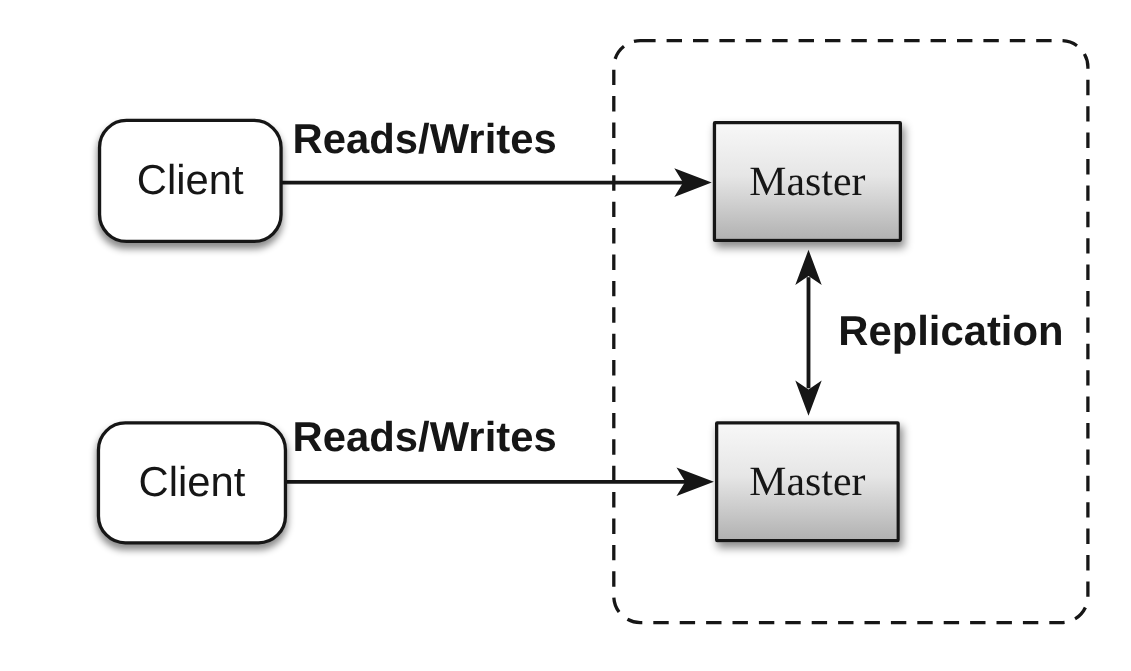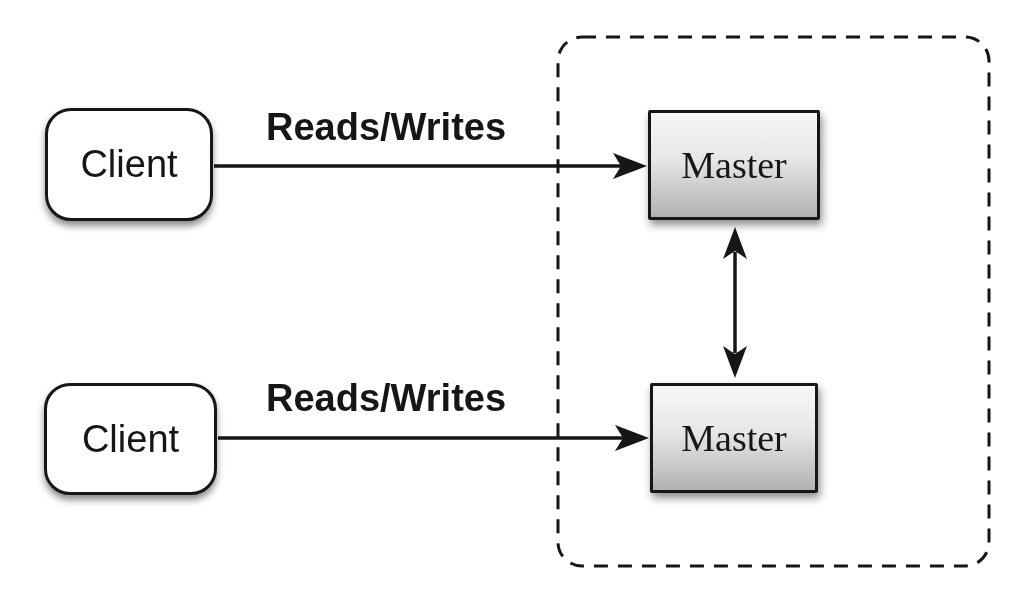--- a/index.html
+++ b/index.html
@@ -28,20 +28,21 @@
     justify-content: center;
     font-size: 38px;
     color: #161616;
     box-sizing: border-box;
   }
   .client {
     background: #ffffff;
     border: 3.5px solid #161616;
     border-radius: 26px;
     box-shadow: 0px 5px 7px rgba(0,0,0,0.45);
+    margin-left: 44px;
   }
   .client-top    { left: 45px;  top: 108px; width: 168px; height: 113px; }
   .client-bottom { left: 44px;  top: 383px; width: 173px; height: 112px; }
   .master {
     background: linear-gradient(180deg, #f7f7f7 0%, #e6e6e6 45%, #b2b2b2 100%);
     border: 3.5px solid #161616;
     border-radius: 2px;
     box-shadow: 2px 5px 8px rgba(0,0,0,0.45);
     font-family: Liberation Serif, serif;
   }
@@ -109,14 +110,15 @@
 
   <div class="node master master-top">
     <span>Master</span>
   </div>
   <div class="node master master-bottom">
     <span>Master</span>
   </div>
 
   <div class="edge-label rw-top">Reads/Writes</div>
   <div class="edge-label rw-bottom">Reads/Writes</div>
+  <div class="edge-label replication">Replication</div>
 
 </div>
 
 </body></html>

